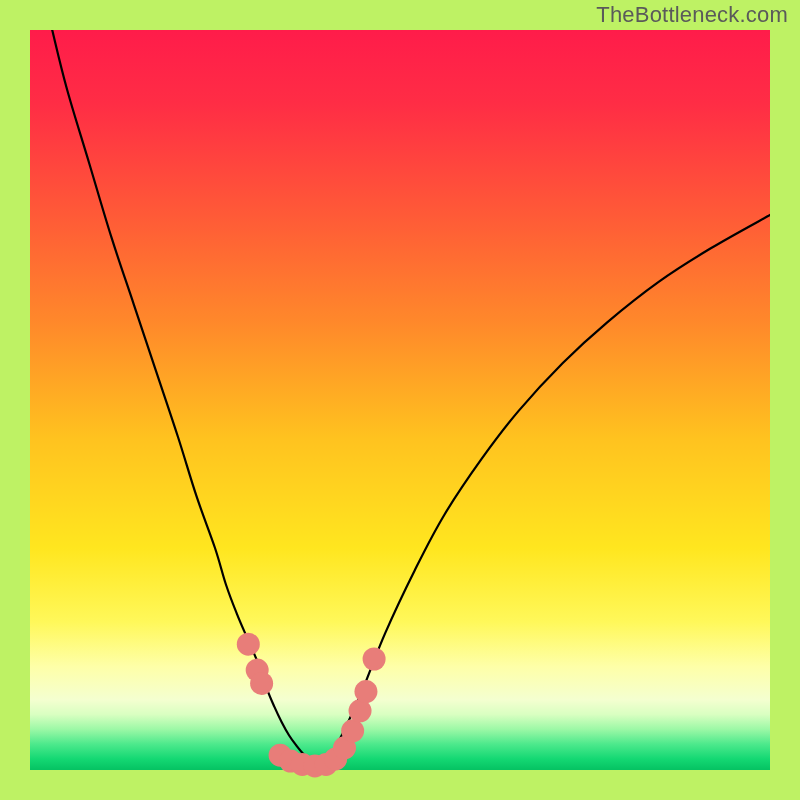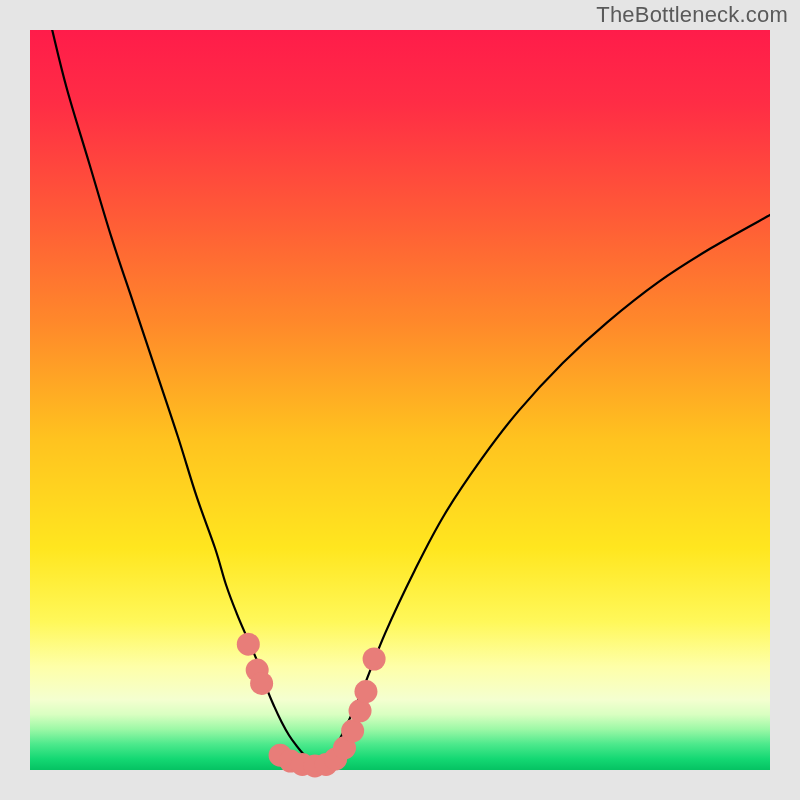--- a/index.html
+++ b/index.html
@@ -10,21 +10,21 @@
     background: #000;
     overflow: hidden;
     font-family: Arial, Helvetica, sans-serif;
   }
   .frame {
     position: absolute;
     top: 0;
     left: 0;
     width: 800px;
     height: 800px;
-    background: #e5e5e5;
+    background: #bef264;
   }
   .watermark {
     position: absolute;
     top: 2px;
     right: 12px;
     font-size: 22px;
     font-weight: 500;
     color: #5a5a5a;
     letter-spacing: 0.2px;
   }

